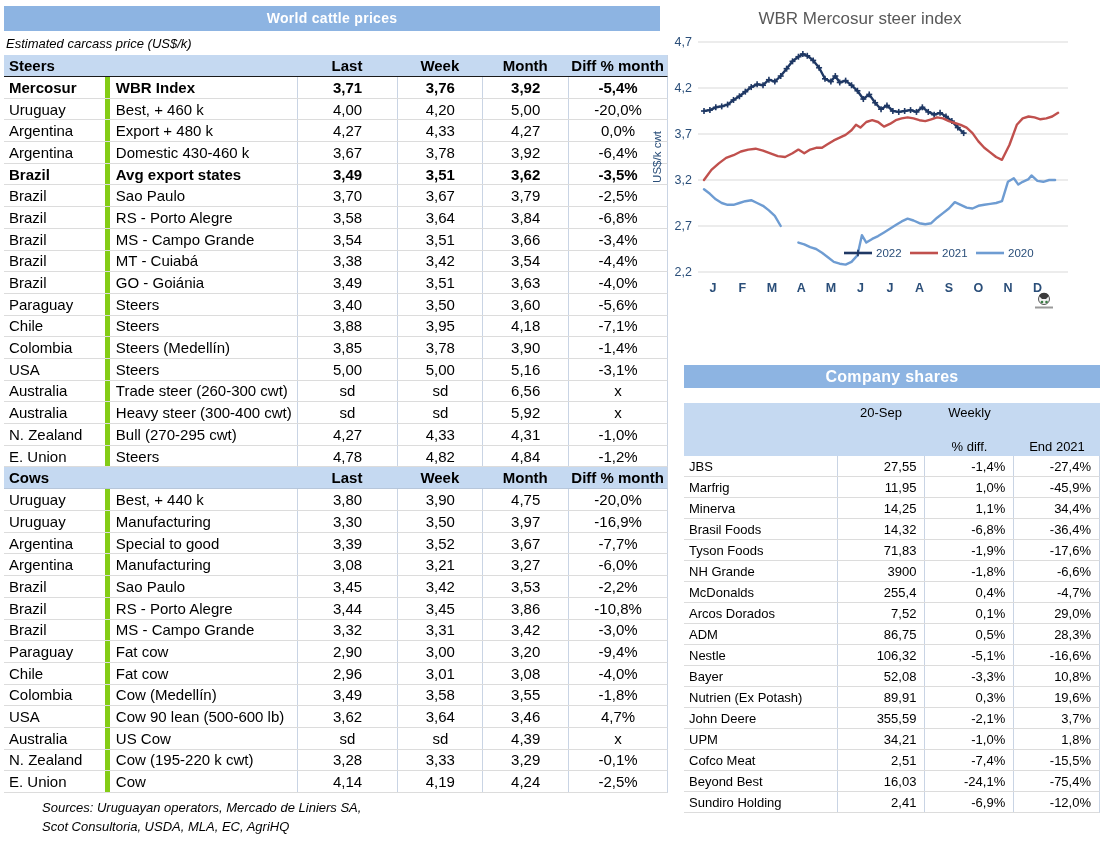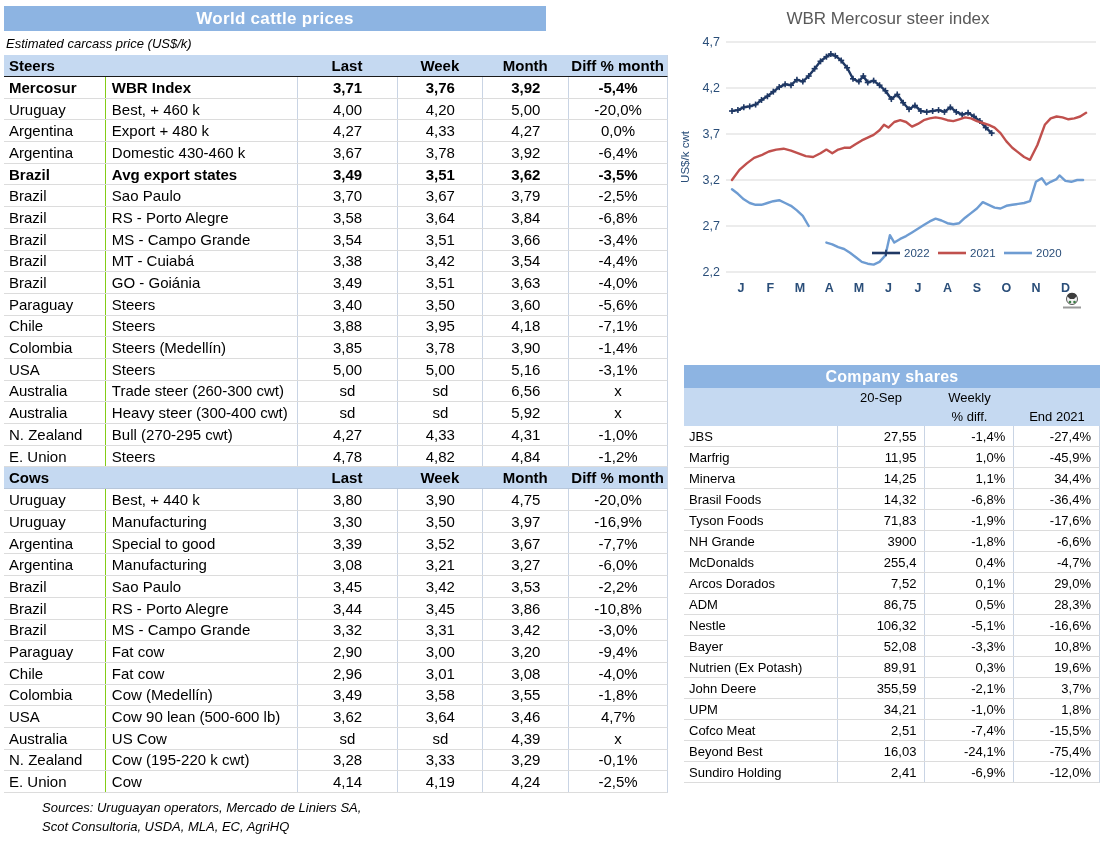--- a/index.html
+++ b/index.html
@@ -2,47 +2,47 @@
 <html><head>
 <meta charset="utf-8">
 <style>
   html,body{margin:0;padding:0;background:#fff;}
   body{font-family:"Liberation Sans", sans-serif; color:#000;}
   .page{position:relative;width:1108px;height:843px;background:#fff;overflow:hidden;}
 
   
   .left-panel{position:absolute;left:4px;top:6px;width:664px;}
   .title-bar{background:#8DB4E2;color:#fff;font-weight:bold;text-align:center;
-             font-size:17px;height:25px;line-height:25px;width:542px;letter-spacing:.3px;}
+             font-size:14px;height:25px;line-height:25px;width:656px;letter-spacing:.3px;}
   .subtitle{font-style:italic;font-size:13px;height:24px;line-height:26px;padding-left:2px;}
   .row{display:flex;align-items:center;height:21.7px;border-bottom:1px solid #DCDCDC;
        border-right:1px solid #C9D4E4;font-size:15px;box-sizing:border-box;}
   .row.hdr{background:#C5D9F1;font-weight:bold;height:22px;border-bottom:1px solid #B7C6DA;}
   .row.hdr.dark-bottom{border-bottom:1.5px solid #1a1a1a;}
   .row.bold{font-weight:bold;}
   .cell{box-sizing:border-box;height:100%;display:flex;align-items:center;}
   .c-country{width:101px;padding-left:5px;}
-  .c-product{width:192px;padding-left:6px;border-left:1px solid #84cc16;}
+  .c-product{width:192px;padding-left:6px;border-left:5px solid #84cc16;}
   .c-sec{width:293px;padding-left:5px;}
   .c-last{width:101px;}
   .c-week{width:85px;}
   .c-month{width:86px;}
   .c-diff{width:99px;}
   .num{justify-content:center;text-align:center;border-left:1px solid #C9D4E4;}
   .row.hdr .num{border-left:none;}
   .sources{font-style:italic;font-size:13px;padding-left:38px;padding-top:5px;line-height:19px;}
 
   
-  .chart-panel{position:absolute;left:676px;top:0;width:424px;height:344px;}
+  .chart-panel{position:absolute;left:648px;top:0;width:424px;height:344px;}
 
   
   .shares-panel{position:absolute;left:684px;top:365px;width:416px;}
   .shares-title{width:416px;font-size:16px;height:23px;line-height:23px;}
   .sub-header{background:#C5D9F1;font-size:13px;}
-  .shrow{display:flex;align-items:center;height:19px;box-sizing:border-box;}
+  .shrow{display:flex;align-items:center;height:19px;box-sizing:border-box;margin-top:15px;}
   .srow{display:flex;align-items:center;height:21px;border-bottom:1px solid #DCDCDC;
         border-right:1px solid #C9D4E4;font-size:13px;box-sizing:border-box;}
   .s-name{width:153px;padding-left:5px;box-sizing:border-box;height:100%;display:flex;align-items:center;}
   .s-v1{width:88px;}
   .s-v2{width:89px;}
   .s-v3{width:86px;}
   .sval{justify-content:flex-end;text-align:right;padding-right:8px;border-left:1px solid #C9D4E4;
         box-sizing:border-box;height:100%;display:flex;align-items:center;}
   .shead{justify-content:center;text-align:center;box-sizing:border-box;height:100%;display:flex;align-items:center;}
 </style>

